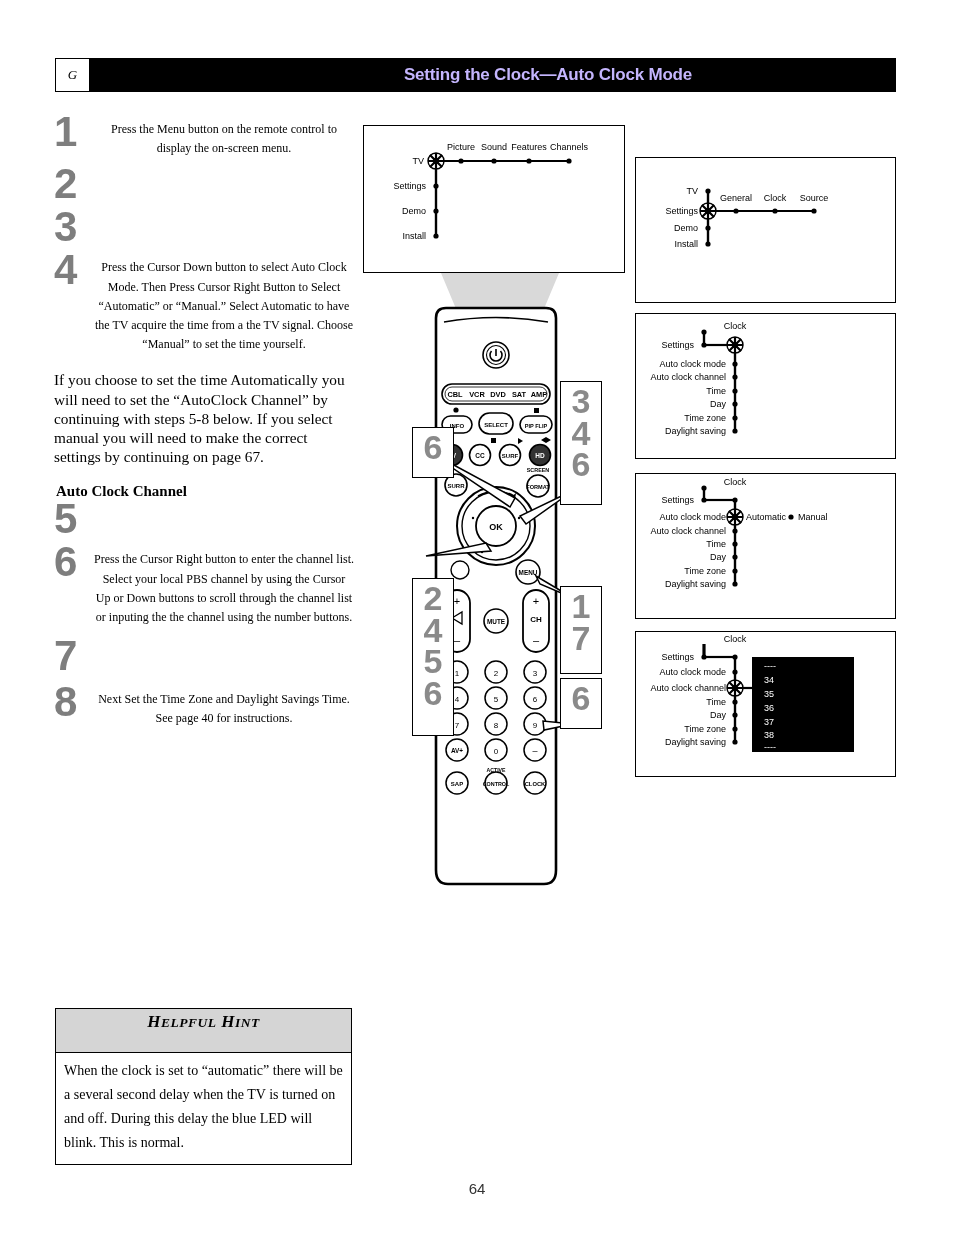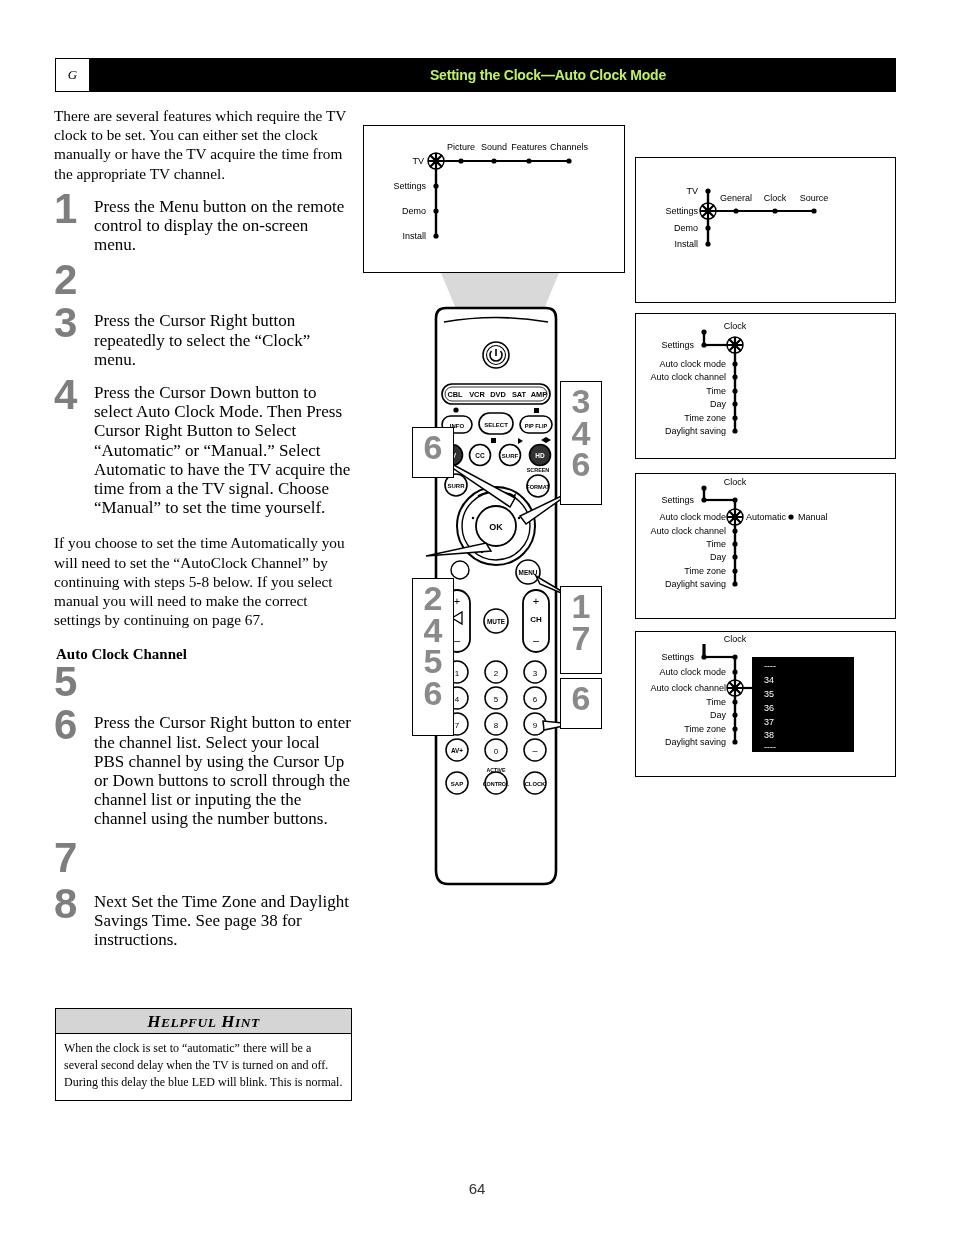--- a/index.html
+++ b/index.html
@@ -10,46 +10,46 @@
     color:#000;position:relative;overflow:hidden;
   }
   .page{position:absolute;inset:0;}
 
   
   .header{position:absolute;left:55px;top:58px;width:841px;height:34px;}
   .hdr-tab{position:absolute;left:0;top:0;width:35px;height:34px;border:1px solid #000;
     background:#fff;box-sizing:border-box;display:flex;align-items:center;justify-content:center;
     font-family:"Liberation Serif", serif;font-style:italic;font-size:13px;}
   .hdr-bar{position:absolute;left:35px;top:0;right:0;height:34px;background:#000;}
-  .hdr-title{position:absolute;left:0;right:0;top:0;height:34px;color:#bef264;
-    font-family:"Liberation Sans", sans-serif;font-weight:bold;font-size:14px;
+  .hdr-title{position:absolute;left:0;right:0;top:0;height:34px;color:#c4b5fd;
+    font-family:"Liberation Sans", sans-serif;font-weight:bold;font-size:17px;
     letter-spacing:-0.2px;display:flex;align-items:center;justify-content:center;
     padding-left:110px;box-sizing:border-box;}
 
   
   .leftcol{position:absolute;left:54px;top:106px;width:300px;}
   .para{font-size:15.3px;line-height:19.2px;margin:0 0 0 0;text-align:left;}
   .para.gap{margin-top:16px;}
   .steps{margin-top:13px;}
   .step{display:flex;margin-bottom:13px;}
   .step-num{
     font-family:"Liberation Sans", sans-serif;font-weight:bold;
     font-size:42px;line-height:34px;color:#7e7e7e;
     width:40px;flex:0 0 40px;text-align:left;margin-top:-4px;
   }
-  .step-txt{font-size:17px;line-height:19.2px;flex:1;padding-top:1px;}
+  .step-txt{font-size:12px;line-height:19.2px;flex:1;padding-top:1px;text-align:center;}
   .subhead{font-weight:bold;font-size:15px;margin:17px 0 6px 2px;font-family:"Liberation Serif", serif;}
 
   
   .hint{position:absolute;left:55px;top:1008px;width:295px;border:1px solid #000;background:#fff;}
   .hint-title{background:#d5d5d5;border-bottom:1px solid #000;text-align:center;
     font-family:"Liberation Serif", serif;font-weight:bold;font-style:italic;
-    font-size:17px;padding:3px 0 1px;letter-spacing:0.5px;}
+    font-size:17px;padding:3px 0 20px;letter-spacing:0.5px;}
   .hint-title .sc{font-size:13.5px;}
-  .hint-body{padding:6px 8px 9px 8px;font-size:12px;line-height:17px;}
+  .hint-body{padding:6px 8px 9px 8px;font-size:14px;line-height:24px;}
 
   
   .pageno{position:absolute;left:0;right:0;top:1180px;text-align:center;
     font-family:"Liberation Sans", sans-serif;font-size:15px;color:#333;}
 
   
   .mbox{position:absolute;border:1px solid #000;background:#fff;box-sizing:border-box;}
   .mbox svg{display:block;}
   .callout{position:absolute;border:1.4px solid #000;background:#fff;
     font-family:"Liberation Sans", sans-serif;font-weight:bold;color:#8a8a8a;
@@ -63,33 +63,31 @@
 <div class="page">
 
   <div class="header">
     <div class="hdr-tab">G</div>
     <div class="hdr-bar">
       <div class="hdr-title">Setting the Clock—Auto Clock Mode</div>
     </div>
   </div>
 
   <div class="leftcol">
-    <p class="para">There are several features which require the TV clock to be set.  You can either set the clock manually or have the TV acquire the time from the appropriate TV channel.</p>
 
     <div class="steps">
       <div class="step">
         <div class="step-num">1</div>
         <div class="step-txt">Press the Menu button on the remote control to display the on-screen menu.</div>
       </div>
       <div class="step">
         <div class="step-num">2</div>
       </div>
       <div class="step">
         <div class="step-num">3</div>
-        <div class="step-txt">Press the Cursor Right button repeatedly to select the “Clock” menu.</div>
       </div>
       <div class="step">
         <div class="step-num">4</div>
         <div class="step-txt">Press the Cursor Down button to select Auto Clock Mode.  Then Press Cursor Right Button to Select “Automatic” or “Manual.”  Select Automatic to have the TV acquire the time from a the TV signal.  Choose “Manual” to set the time yourself.</div>
       </div>
     </div>
 
     <p class="para gap">If you choose to set the time Automatically you will need to set the “AutoClock Channel” by continuing with steps 5-8 below.  If you select manual you will need to make the correct settings by continuing on page 67.</p>
 
     <div class="subhead">Auto Clock Channel</div>
@@ -100,21 +98,21 @@
       </div>
       <div class="step" style="margin-bottom:16px">
         <div class="step-num">6</div>
         <div class="step-txt">Press the Cursor Right button to enter the channel list.  Select your local PBS channel by using the Cursor Up or Down buttons to scroll through the channel list or inputing the the channel using the number buttons.</div>
       </div>
       <div class="step" style="margin-bottom:16px">
         <div class="step-num">7</div>
       </div>
       <div class="step">
         <div class="step-num">8</div>
-        <div class="step-txt">Next Set the Time Zone and Daylight Savings Time.  See page 38 for instructions.</div>
+        <div class="step-txt">Next Set the Time Zone and Daylight Savings Time.  See page 40 for instructions.</div>
       </div>
     </div>
   </div>
 
   <div class="hint">
     <div class="hint-title">
       <span>H</span><span class="sc">ELPFUL</span>&nbsp;<span>H</span><span class="sc">INT</span>
     </div>
     <div class="hint-body">When the clock is set to “automatic” there will be a several second delay when the TV is turned on and off.  During this delay the blue LED will blink.  This is normal.</div>
   </div>

